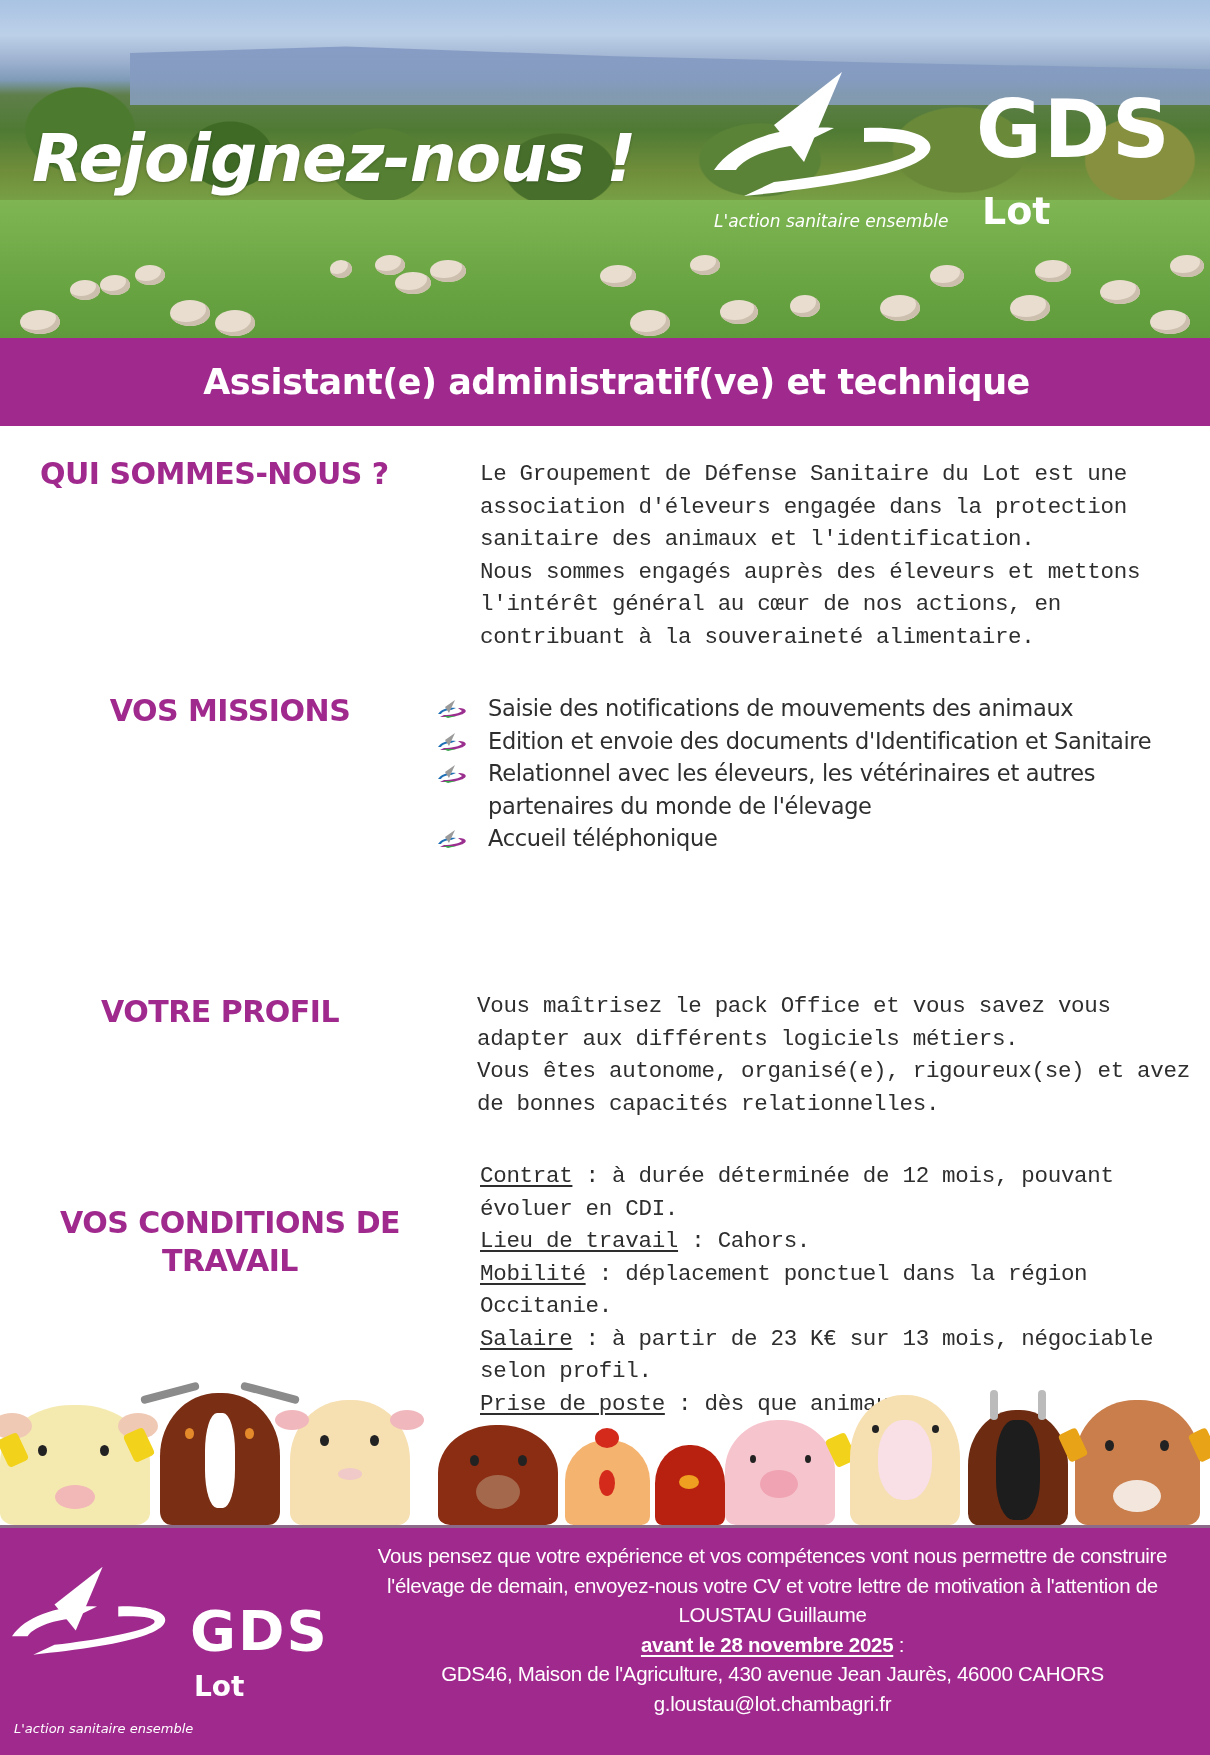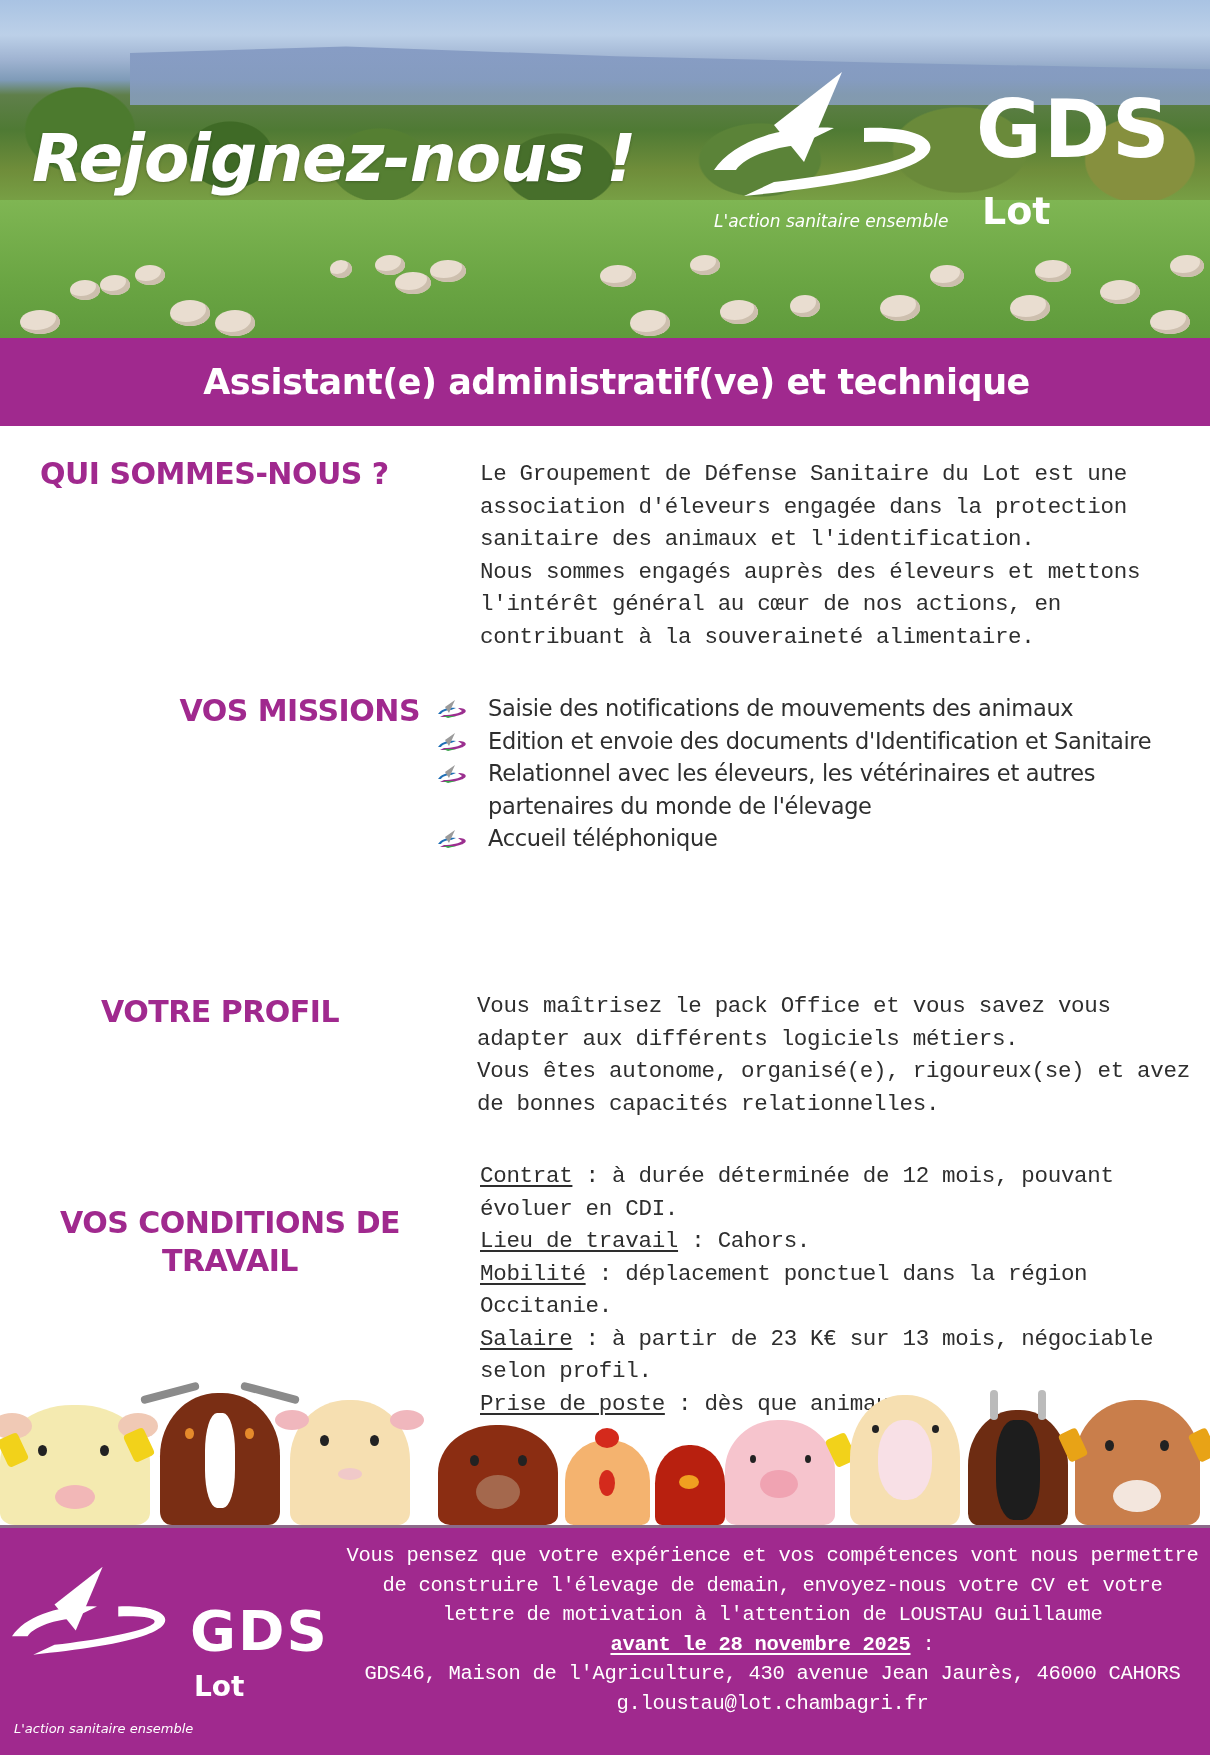--- a/index.html
+++ b/index.html
@@ -64,21 +64,21 @@
     }
     .body-text {
       position: absolute; left: 440px; width: 730px; font-family: Liberation Mono, monospace;
       font-size: 22.5px; line-height: 32.5px; color: #2e2e2e; letter-spacing: -0.3px; margin-left: 40px;
     }
     .body-text p { margin: 0; }
 
     #sec-qui-head { left: 40px; top: 455px; width: 380px; text-align: left; }
     #sec-qui-body { top: 458px; }
 
-    #sec-missions-head { left: 40px; top: 692px; width: 380px; text-align: right; }
+    #sec-missions-head { left: 40px; top: 692px; width: 380px; }
     .missions { position: absolute; left: 434px; top: 692px; width: 740px; list-style: none;
       font-family: "DejaVu Sans", sans-serif; font-size: 22.5px; line-height: 32.5px; color: #2e2e2e; letter-spacing: -0.3px; }
     .missions li { position: relative; padding-left: 54px; }
     .missions li .bullet { position: absolute; left: 2px; top: 7px; width: 32px; height: 20px; }
 
     #sec-profil-head { left: 40px; top: 993px; width: 360px; }
     #sec-profil-body { top: 990px; left: 437px; }
 
     #sec-cond-head { left: 40px; top: 1162px; width: 380px; margin-top: 42px; }
     #sec-cond-body { top: 1160px; }
@@ -95,21 +95,21 @@
 
     
     .footer { position: absolute; left: 0; top: 1525px; width: 1210px; height: 230px; background: #a0298e; }
     .footer-line { position: absolute; left: 0; top: 0; width: 1210px; height: 3px; background: #8c6b8a; }
     .logo-bottom { left: 12px; top: 50px; width: 340px; height: 120px; }
     .logo-bottom .gds { left: 178px; top: 28px; font-size: 56px; line-height: 1; }
     .logo-bottom .lot { left: 182px; top: 98px; font-size: 28px; line-height: 1; }
     .logo-bottom .tagline { left: 2px; top: 146px; font-size: 13px; }
     .footer-text {
       position: absolute; left: 345px; top: 16px; width: 855px; text-align: center; color: #ffffff;
-      font-family: Liberation Mono, monospace; font-size: 20.5px; line-height: 29.5px; letter-spacing: -0.3px;
+      font-family: Liberation Sans, sans-serif; font-size: 20.5px; line-height: 29.5px; letter-spacing: -0.3px;
     }
     .footer-text p { margin: 0; }
     .footer-text .deadline { font-weight: bold; text-decoration: underline; text-underline-offset: 3px; }
     .footer-text a { color: #ffffff; text-decoration: none; }
   </style>
 </head>
 <body>
 
 <div class="hero">
   <div class="mountains"></div>

